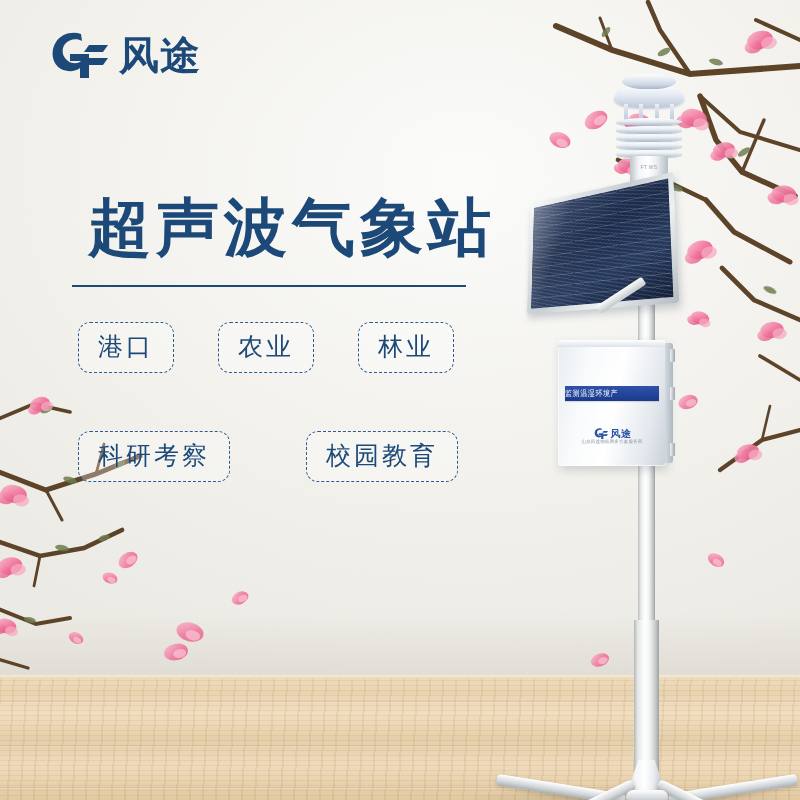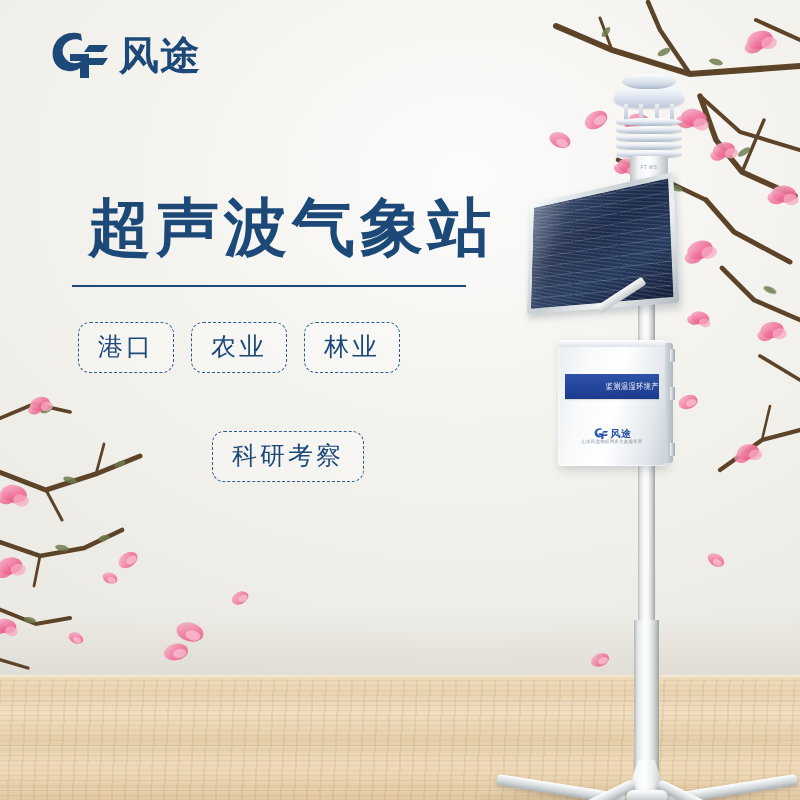--- a/index.html
+++ b/index.html
@@ -70,22 +70,22 @@
     font-size:63px; font-weight:700; color:#1d4979;
     letter-spacing:5px; line-height:1.06; white-space:nowrap;margin-left:28px;
   }
   .rule {
     position:absolute; left:72px; top:285px; width:394px; height:2px;
     background:#1d4979;
   }
 
   
   .tags { position:absolute; left:78px; top:322px; width:420px; }
-  .tag-row { display:flex; gap:17px; margin-bottom:29px; }
-  .tag-row.r3 { gap:76px;justify-content:center; }
+  .tag-row { display:flex; gap:44px; margin-bottom:29px; }
+  .tag-row.r3 { gap:76px; }
   .tag {
     border:1.6px dashed #2a5b91;
     border-radius:12px;
     color:#1d4979;
     font-size:25px;
     letter-spacing:3px;
     text-align:center;
     padding:7px 0 9px;
     background:rgba(255,255,255,.30);
     white-space:nowrap;
@@ -207,23 +207,23 @@
     position:absolute; right:-7px; top:3px; width:8px; height:120px;
     background:linear-gradient(90deg,#d3dae0,#aeb7bf);
     border-radius:0 3px 3px 0;
   }
   .cbox-latch {
     position:absolute; right:-2px; width:5px; height:13px;
     background:linear-gradient(90deg,#f2f5f7,#9ba4ac);
     border-radius:1px;
   }
   .cbox-banner {
-    position:absolute; left:7px; right:7px; top:34px; height:25px;
+    position:absolute; left:7px; right:7px; top:46px; height:15px;
     background:linear-gradient(180deg,#2f52a8,#1a3a8c);
-    display:flex; align-items:center; justify-content:flex-end;
+    display:flex; align-items:center; justify-content:flex-start;
     box-shadow:0 1px 1px rgba(0,0,0,.12);
   }
   .cbox-banner span {
     color:#fff; font-size:7px; letter-spacing:.6px;
     transform:scaleY(1.15); white-space:nowrap;
   }
   .cbox-logo {
     position:absolute; left:0; right:0; top:84px;
     text-align:center;
   }
@@ -380,20 +380,21 @@
   <div class="tags">
     <div class="tag-row">
       <div class="tag w2">港口</div>
       <div class="tag w2">农业</div>
       <div class="tag w2">林业</div>
     </div>
     <div class="tag-row">
     </div>
     <div class="tag-row r3">
       <div class="tag w4">科研考察</div>
+      <div class="tag w4">校园教育</div>
     </div>
   </div>
 
   <div id="product">
 
     <div class="foot-shadow"></div>
 
     <div class="pole"></div>
     <div class="pole-low"></div>
 

